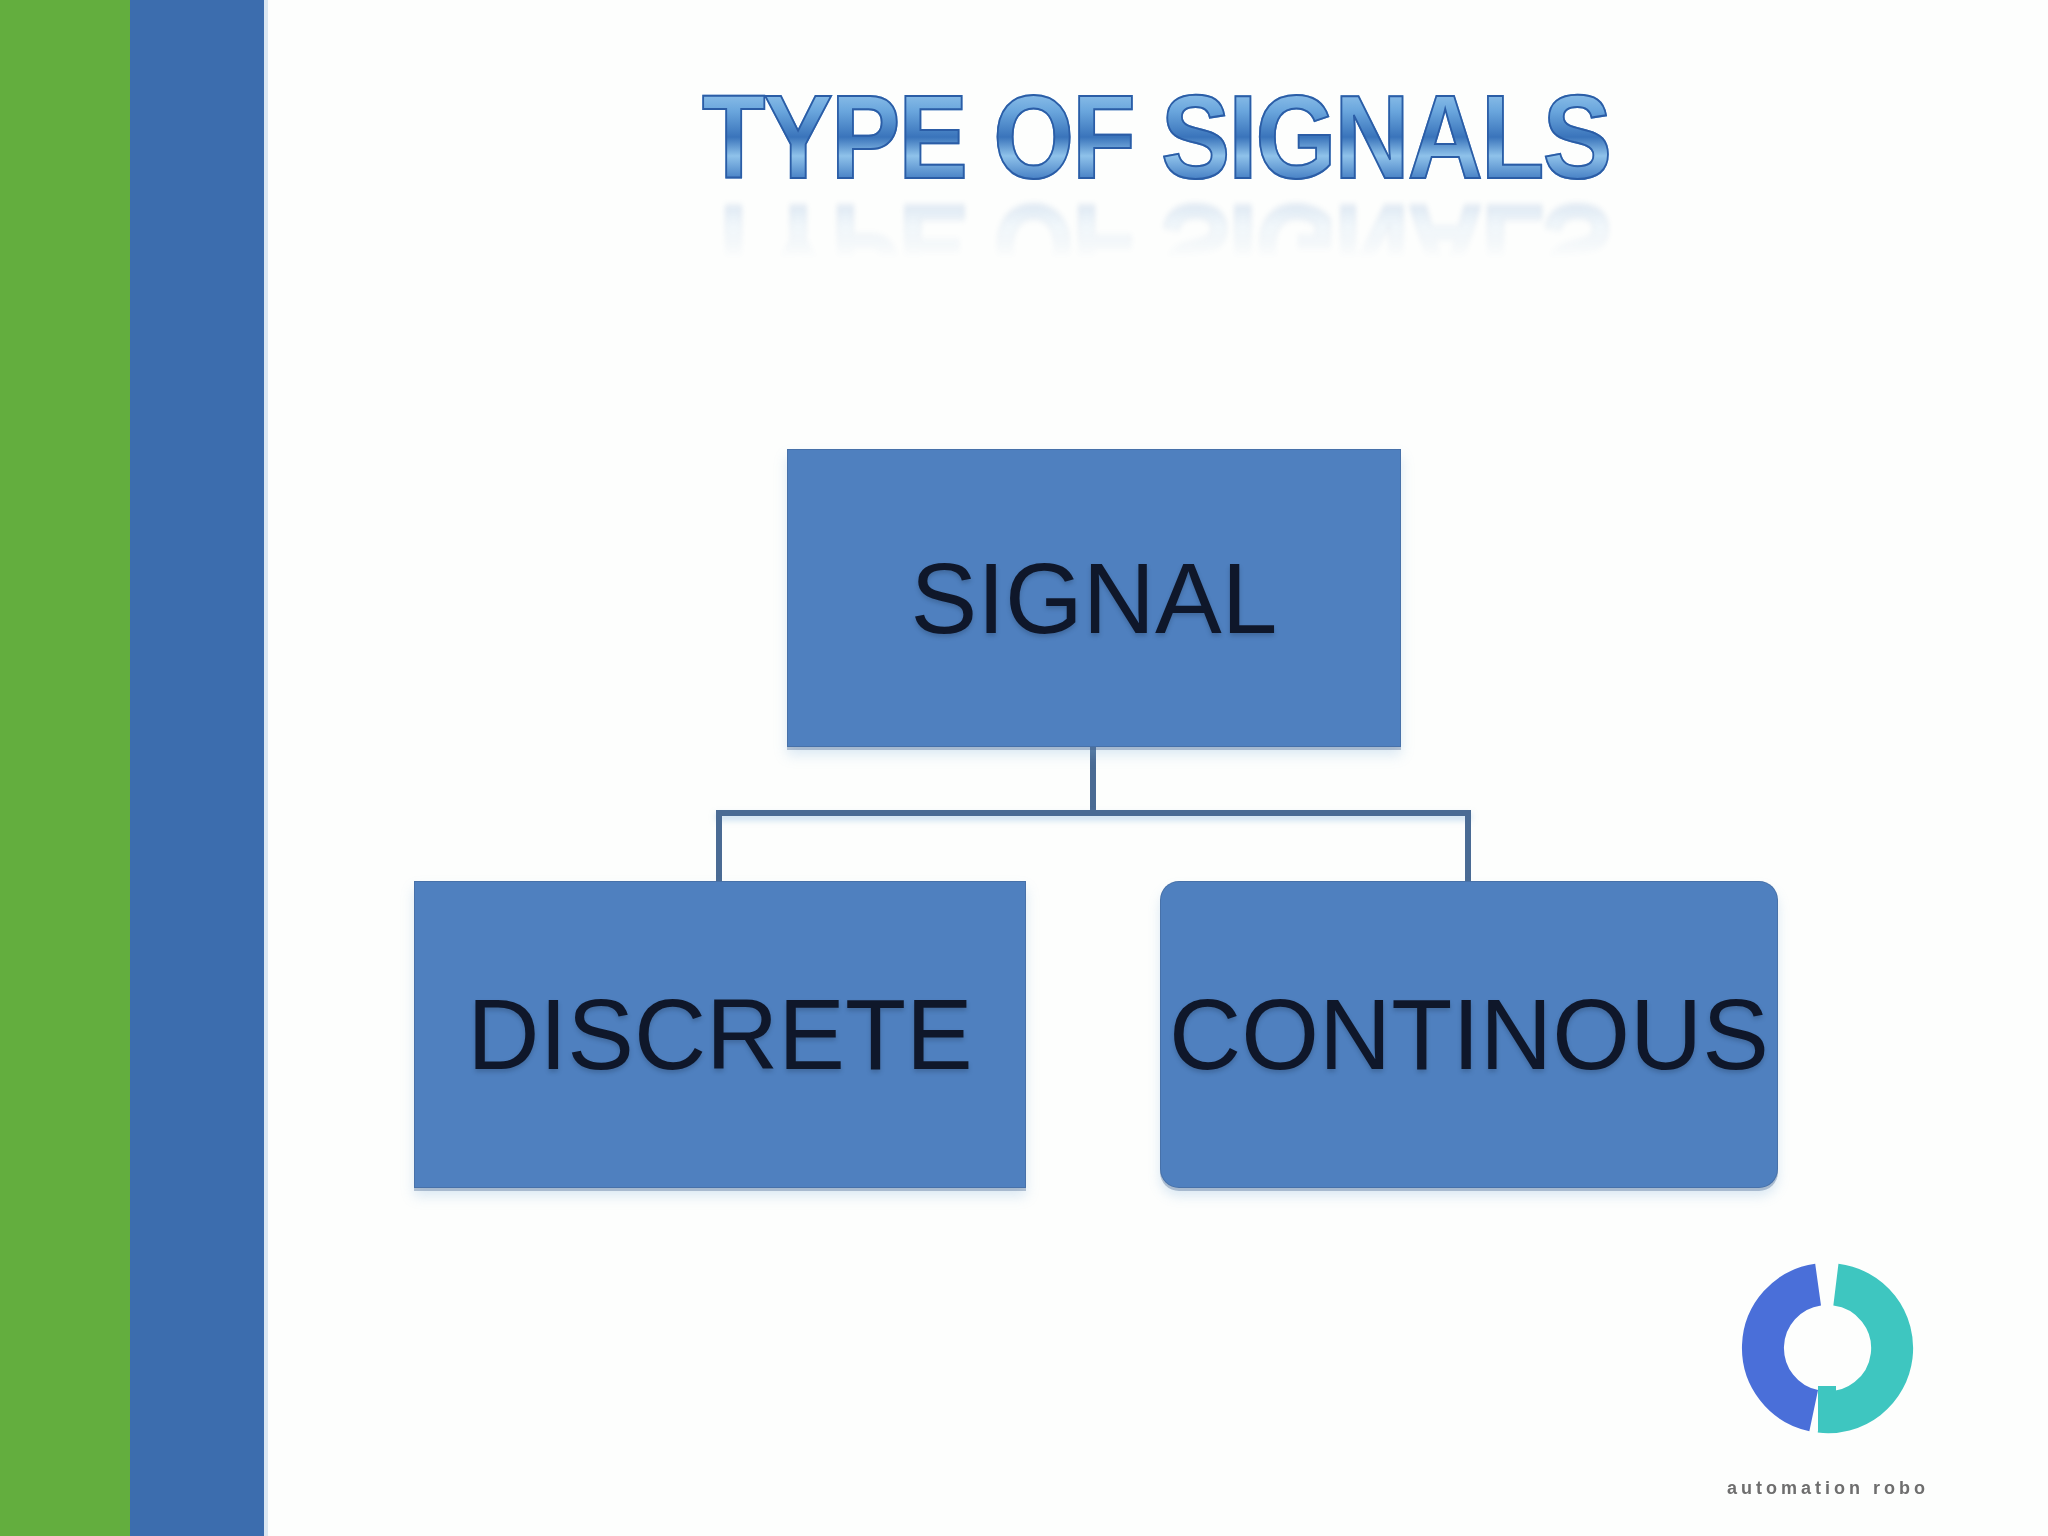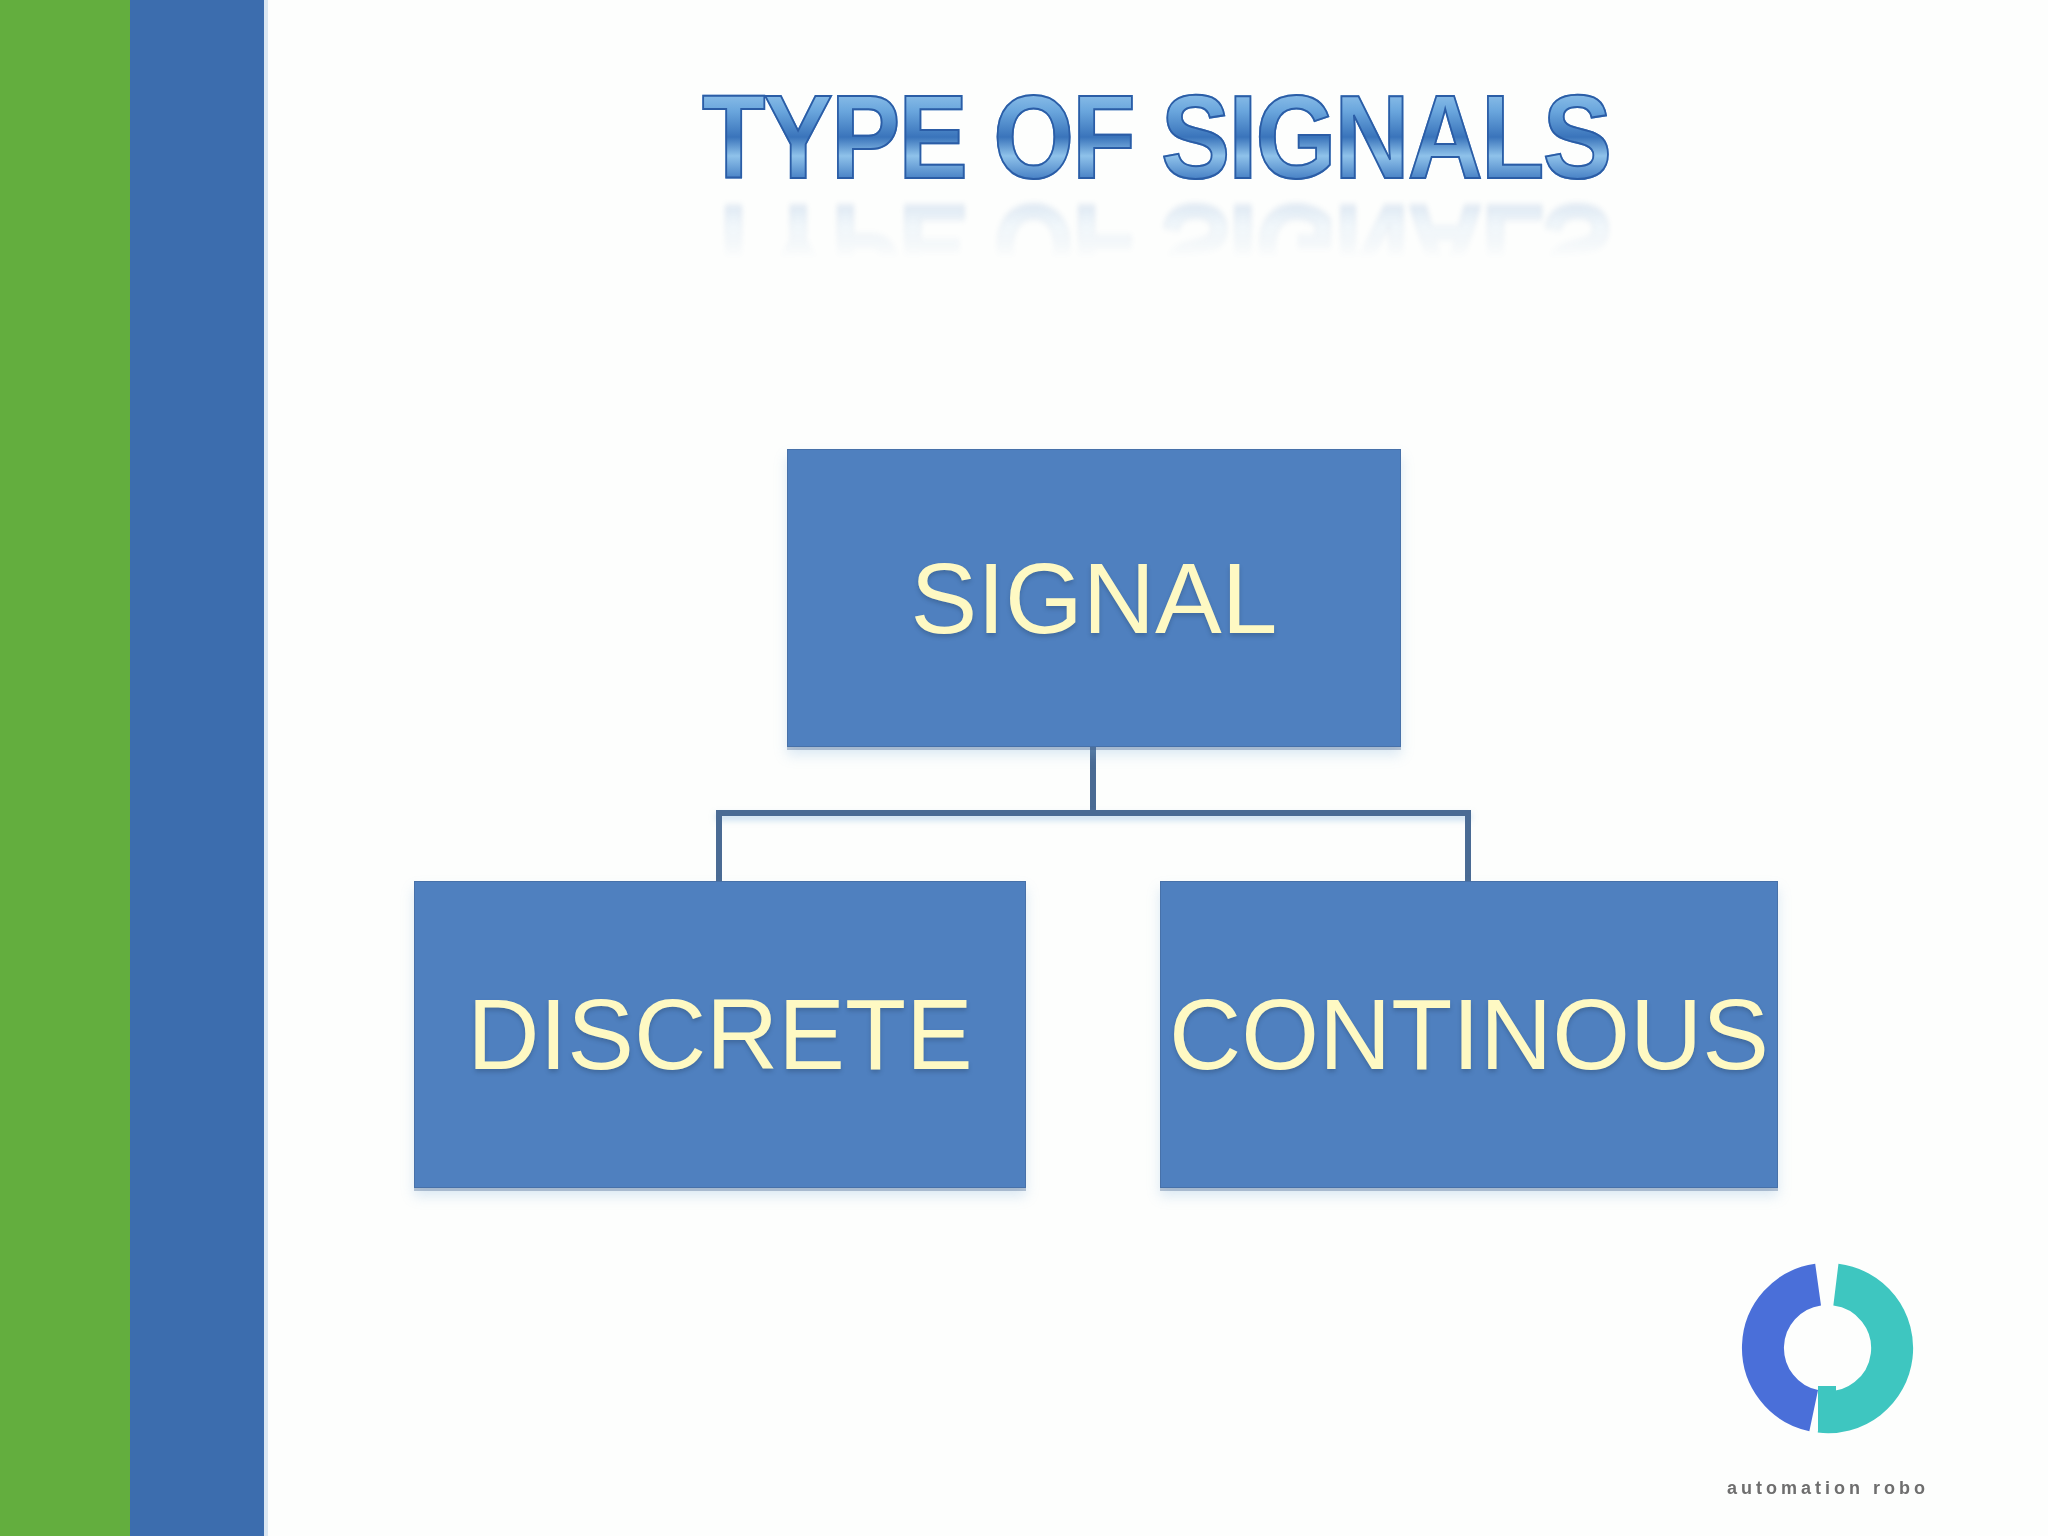--- a/index.html
+++ b/index.html
@@ -36,28 +36,28 @@
             mask-image:linear-gradient(to top,rgba(0,0,0,0.65) 0%,rgba(0,0,0,0) 60%);
   }
 
   
   .node{
     position:absolute;
     background:#4f80bf;
     border:1px solid rgba(56,86,128,0.35);
     box-shadow:0 3px 0 rgba(62,94,138,0.35), 0 8px 12px rgba(130,175,220,0.28);
     display:flex;align-items:center;justify-content:center;
-    color:#fef9c3;
+    color:#0f172a;
     font-size:100px;
     text-shadow:0 3px 4px rgba(30,50,80,0.28);
     white-space:nowrap;
   }
   .node-signal{left:787px;top:449px;width:612px;height:296px;}
   .node-discrete{left:414px;top:881px;width:610px;height:305px;}
-  .node-continous{left:1160px;top:881px;width:616px;height:305px;}
+  .node-continous{left:1160px;top:881px;width:616px;height:305px;border-radius:19px;}
 
   
   .conn{position:absolute;background:#4a6b94;}
   .conn-stem{left:1090px;top:745px;width:6px;height:68px;}
   .conn-hline{left:716px;top:810px;width:755px;height:6px;box-shadow:0 4px 6px rgba(140,185,225,0.5);}
   .conn-drop-left{left:716px;top:810px;width:6px;height:71px;}
   .conn-drop-right{left:1465px;top:810px;width:6px;height:71px;}
 
   
   .logo{position:absolute;left:1628px;top:1256px;width:380px;height:256px;}

